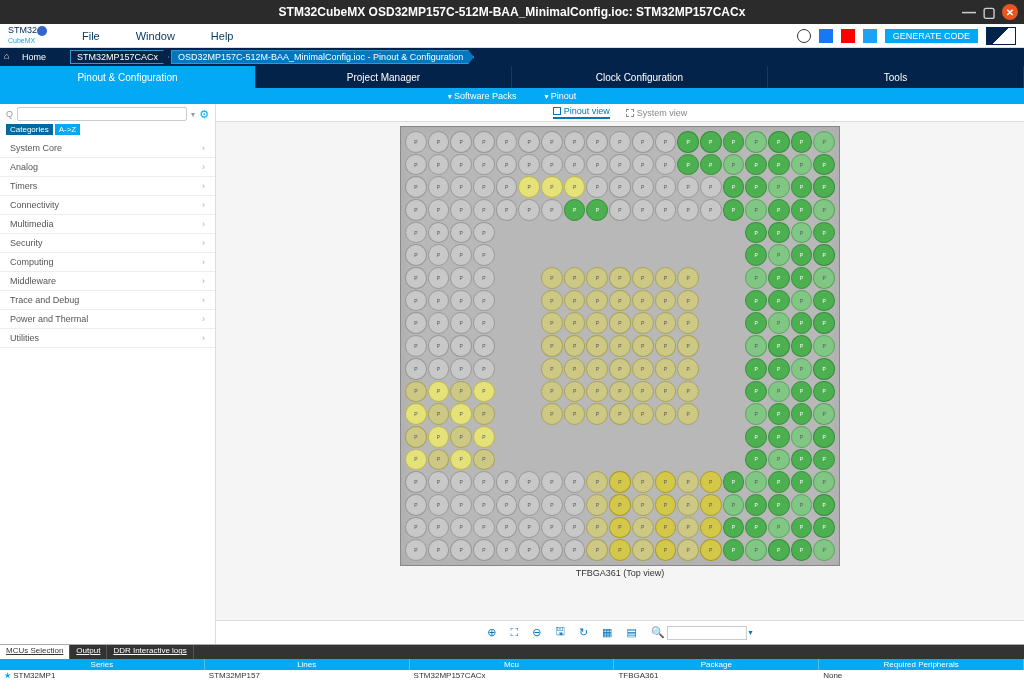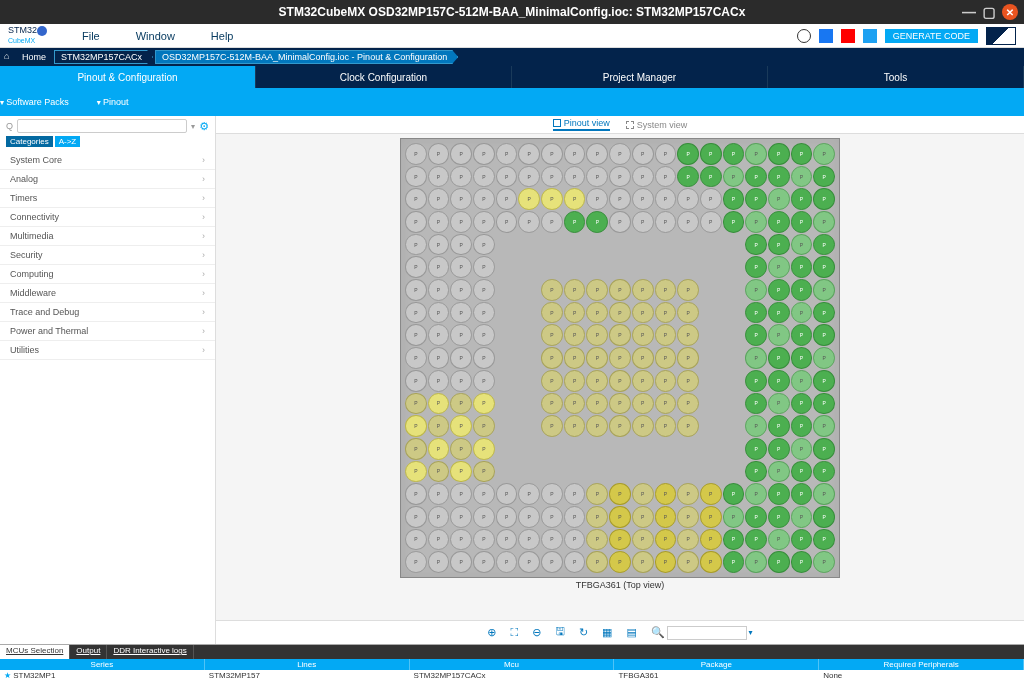--- a/index.html
+++ b/index.html
@@ -29,21 +29,21 @@
   .home-icon { width: 12px; height: 12px; margin-right: 6px; }
   .crumb { background: #03234b; border: 1px solid #39c; padding: 1px 10px 1px 6px; margin-right: 2px; position: relative; clip-path: polygon(0 0, calc(100% - 6px) 0, 100% 50%, calc(100% - 6px) 100%, 0 100%); }
   .crumb.sel { background: #0277bd; }
   
   
   .main-tabs { height: 22px; display: flex; background: #03234b; color: #fff; }
   .main-tab { flex: 1; display: flex; align-items: center; justify-content: center; font-size: 10px; cursor: pointer; border-right: 1px solid #1a3a5a; }
   .main-tab.active { background: #03a9f4; }
   
   
-  .subbar { height: 28px; background: #03a9f4; display: flex; align-items: center; gap: 28px; color: #fff; font-size: 9px; }
+  .subbar { height: 16px; background: #03a9f4; display: flex; align-items: center; justify-content: center; gap: 28px; color: #fff; font-size: 9px; }
   .subbar span::before { content: "▾ "; font-size: 8px; }
   
   
   .main-area { flex: 1; display: flex; overflow: hidden; }
   .sidebar { width: 216px; border-right: 1px solid #ddd; background: #fff; }
   .search-row { display: flex; align-items: center; padding: 3px 6px; gap: 4px; }
   .search-row input { flex: 1; border: 1px solid #ccc; border-radius: 2px; font-size: 9px; padding: 1px 3px; }
   .q-lbl { color: #999; font-size: 9px; }
   .gear { color: #03a9f4; font-size: 11px; }
   .filter-row { display: flex; gap: 2px; padding: 0 6px 4px; }
@@ -113,29 +113,29 @@
       <span class="social-icon" style="background:#1877f2"></span>
       <span class="social-icon" style="background:#ff0000"></span>
       <span class="social-icon" style="background:#1da1f2"></span>
       <button class="gen-btn">GENERATE CODE</button>
       <div class="st-logo"></div>
     </div>
   </div>
 
   <div class="breadcrumb">
     <span class="home-icon">⌂</span>
-    <span style="margin-right:8px">Home</span>
+    <span style="margin-right:24px">Home</span>
     <span class="crumb">STM32MP157CACx</span>
     <span class="crumb sel">OSD32MP157C-512M-BAA_MinimalConfig.ioc - Pinout &amp; Configuration</span>
   </div>
 
   <div class="main-tabs">
     <div class="main-tab active">Pinout &amp; Configuration</div>
+    <div class="main-tab">Project Manager</div>
     <div class="main-tab">Clock Configuration</div>
-    <div class="main-tab">Project Manager</div>
     <div class="main-tab">Tools</div>
   </div>
   <div class="subbar">
     <span>Software Packs</span>
     <span>Pinout</span>
   </div>
 
   <div class="main-area">
     <div class="sidebar">
       <div class="search-row">

